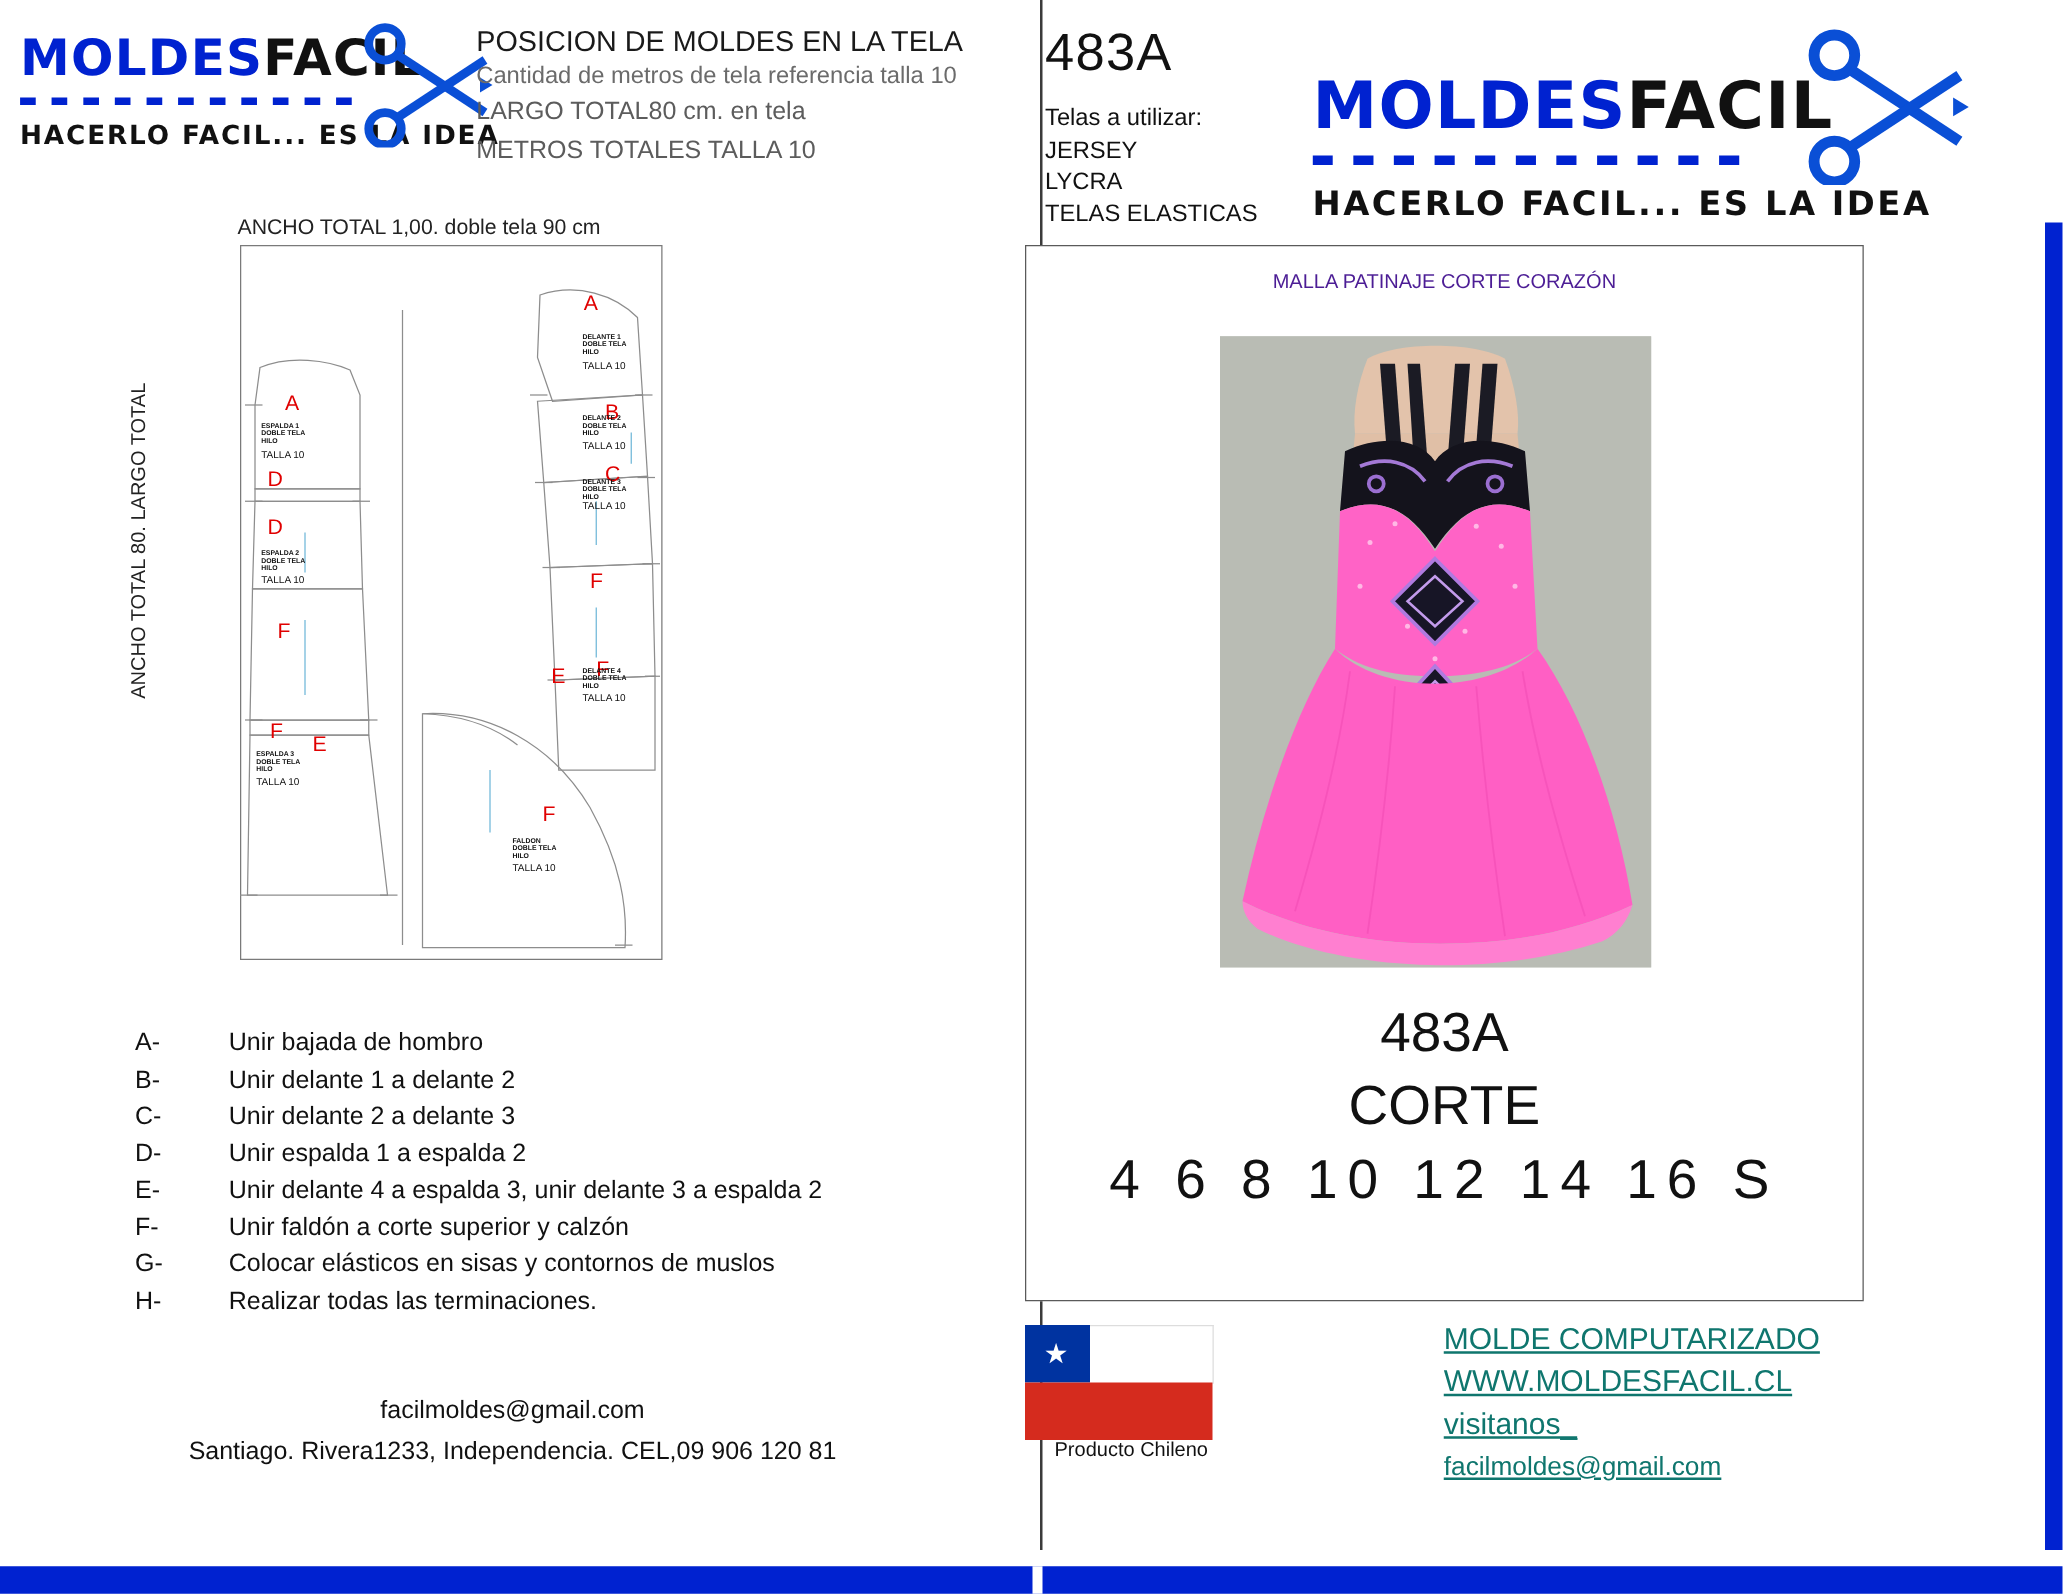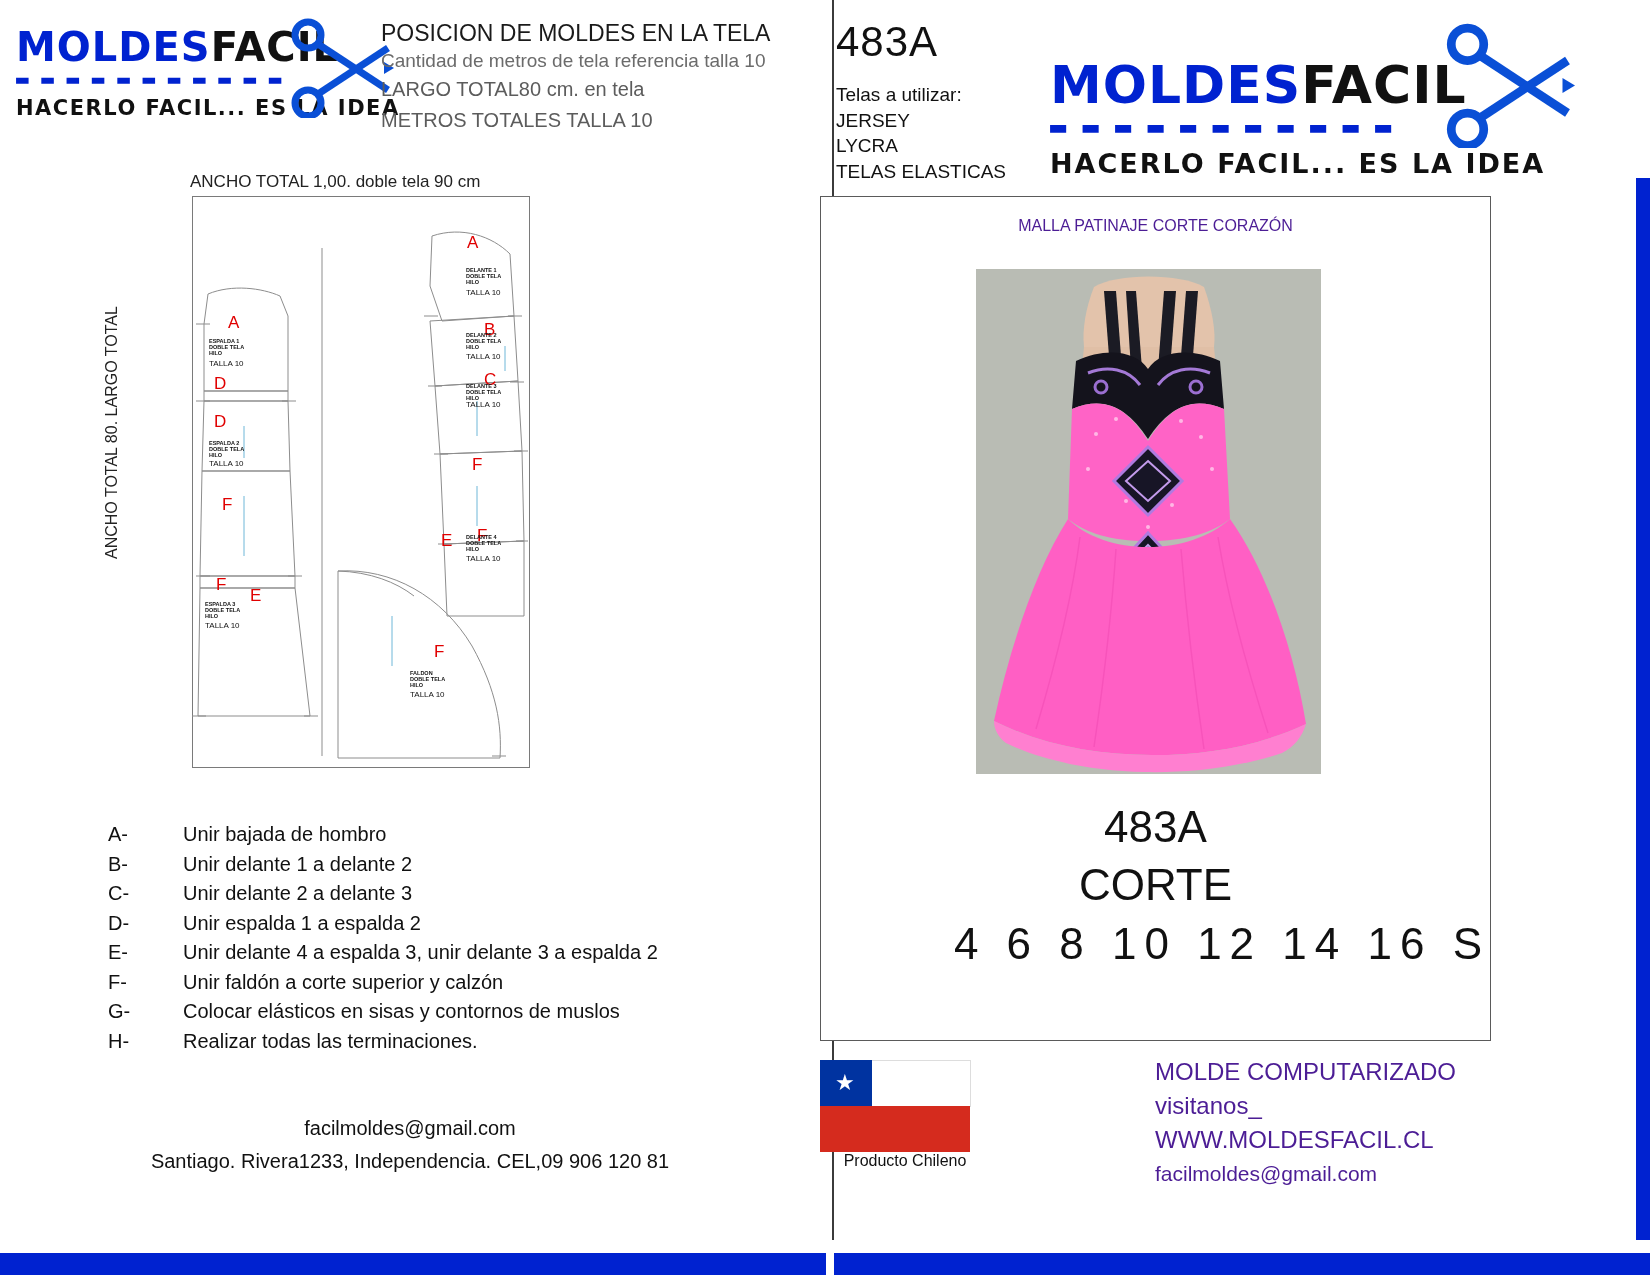--- a/index.html
+++ b/index.html
@@ -292,21 +292,21 @@
     width: 669px;
     text-align: center;
     font-size: 44px;
     color: #111;
   }
   #sizes {
     position: absolute;
     left: 0;
     top: 722px;
     width: 669px;
-    text-align: right;
+    text-align: center;
     font-size: 44px;
     color: #111;
     letter-spacing: 8px;
   }
 
   
   #flag {
     position: absolute;
     left: 820px;
     top: 1060px;
@@ -349,21 +349,22 @@
     text-align: center;
     font-size: 16px;
     color: #111;
   }
   #footer-right {
     position: absolute;
     left: 1155px;
     top: 1055px;
     font-size: 24px;
     line-height: 34px;
-    color: #4c1d95;
+    color: #0f766e;
+    text-decoration: underline;
   }
   #footer-right .small {
     font-size: 21px;
   }
 </style>
 </head>
 <body>
 
 <div class="page">
 
@@ -603,22 +604,22 @@
   <div id="flag">
     <div class="blue"></div>
     <div class="white"></div>
     <div class="red"></div>
     <div class="star">★</div>
   </div>
   <div id="flag-caption">Producto Chileno</div>
 
   <div id="footer-right">
     <div>MOLDE COMPUTARIZADO</div>
+    <div>WWW.MOLDESFACIL.CL</div>
     <div>visitanos_</div>
-    <div>WWW.MOLDESFACIL.CL</div>
     <div class="small">facilmoldes@gmail.com</div>
   </div>
 
   <div class="bottom-blue-bar">
     <div class="notch"></div>
   </div>
 
 </div>
 
 </body></html>

